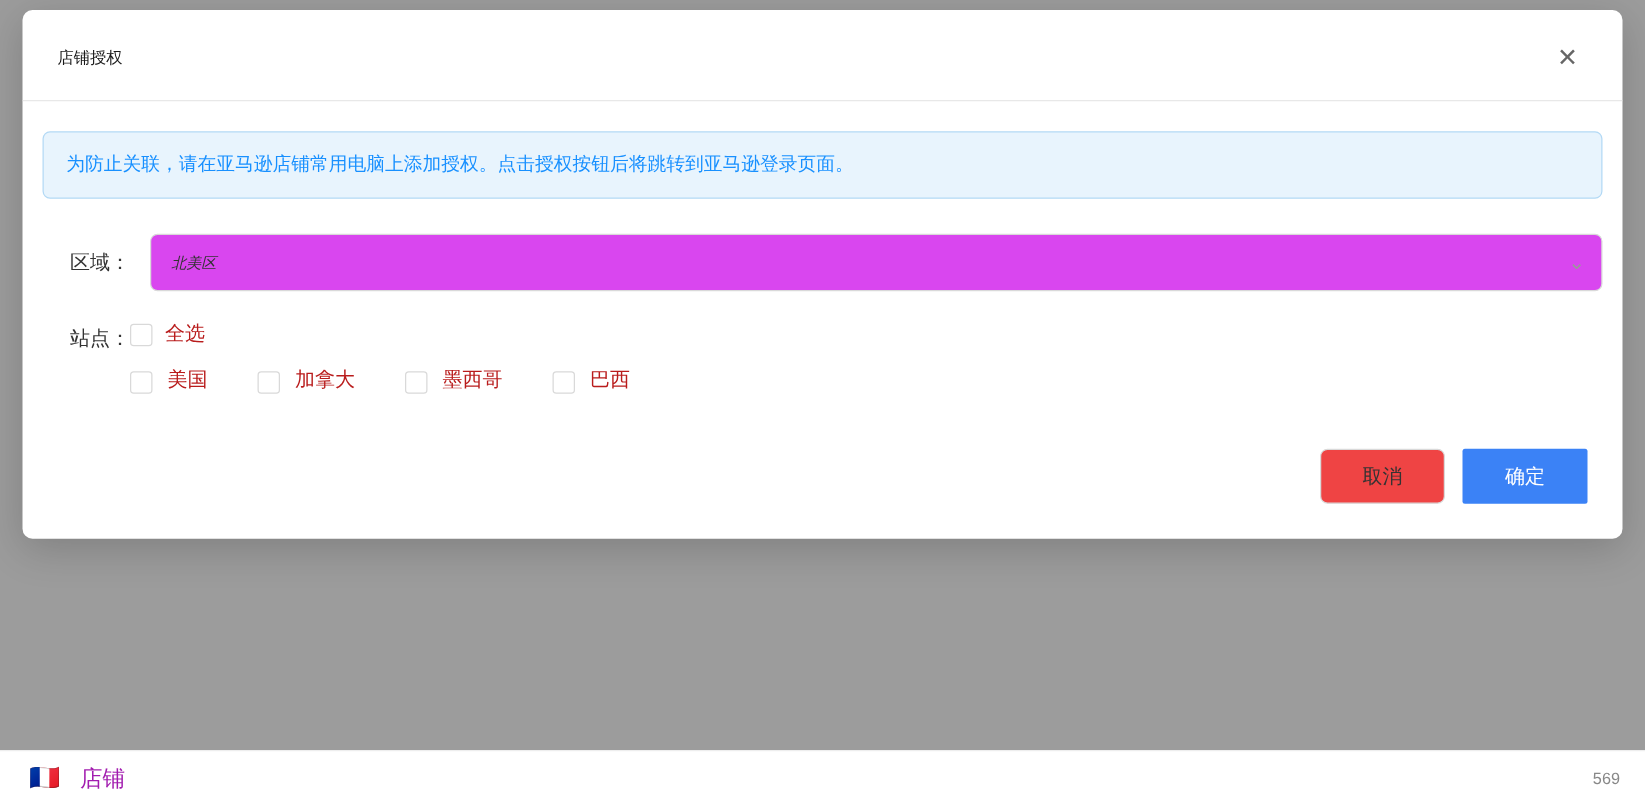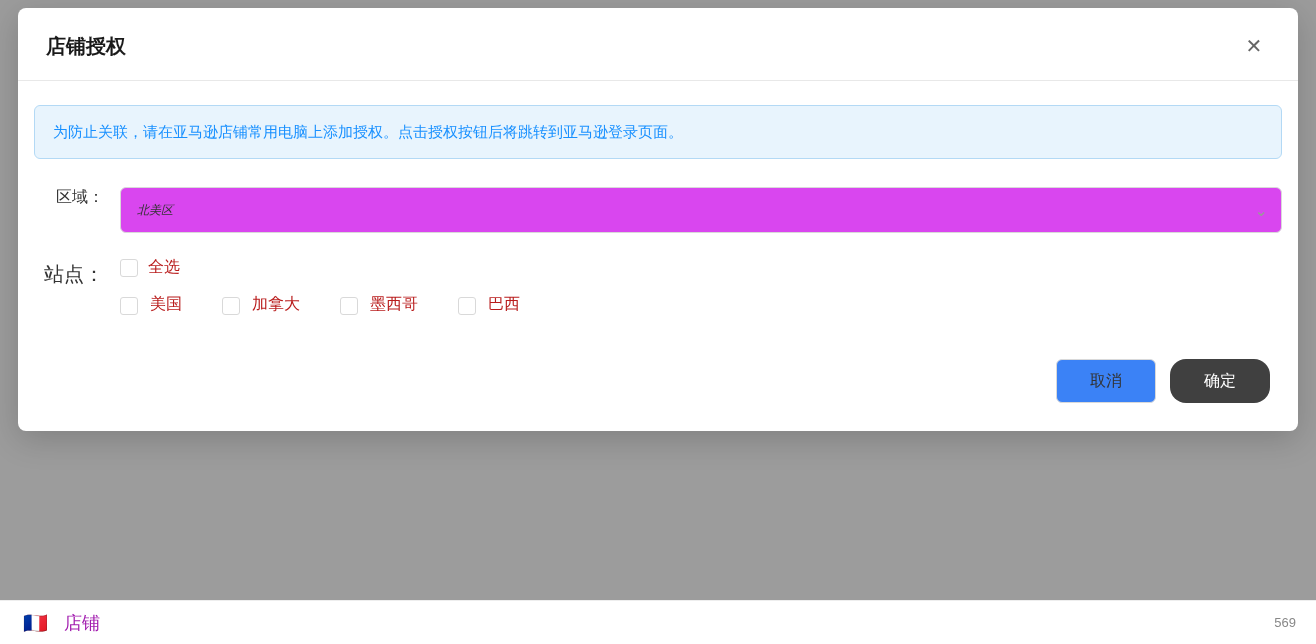--- a/index.html
+++ b/index.html
@@ -43,22 +43,22 @@
 
     .dialog-header {
       display: flex;
       align-items: center;
       justify-content: space-between;
       padding: 22px 28px 18px 28px;
       border-bottom: 1px solid #e8e8e8;
     }
 
     .dialog-title {
-      font-size: 20px;
-      font-weight: 700;
+      font-size: 13px;
+      font-weight: 400;
       color: #1a1a1a;
     }
 
     .close-btn {
       width: 32px;
       height: 32px;
       display: flex;
       align-items: center;
       justify-content: center;
       cursor: pointer;
@@ -82,21 +82,21 @@
     }
 
     .notice-text {
       color: #1890ff;
       font-size: 15px;
       line-height: 1.6;
     }
 
     .form-row {
       display: flex;
-      align-items: flex-start;
+      align-items: center;
       margin-bottom: 24px;
     }
 
     .form-label {
       font-size: 16px;
       color: #333;
       width: 70px;
       flex-shrink: 0;
       text-align: right;
       margin-right: 16px;
@@ -132,26 +132,25 @@
       color: #999;
       font-size: 16px;
     }
 
     .sites-row {
       display: flex;
       align-items: flex-start;
     }
 
     .sites-label {
-      font-size: 20px;
+      font-size: 16px;
       color: #333;
       width: 70px;
       flex-shrink: 0;
       text-align: right;
-      margin-right: 16px;
       padding-top: 4px;
     }
 
     .sites-content {
       flex: 1;
       display: flex;
       flex-direction: column;
       gap: 16px;
     }
 
@@ -199,33 +198,33 @@
       padding: 20px 28px 28px 28px;
       gap: 14px;
     }
 
     .btn-cancel {
       height: 44px;
       min-width: 100px;
       padding: 0 28px;
       border: 1px solid #d9d9d9;
       border-radius: 6px;
-      background: #3b82f6;
+      background: #ef4444;
       font-size: 16px;
       color: #333;
       cursor: pointer;
     }
 
     .btn-confirm {
       height: 44px;
       min-width: 100px;
       padding: 0 28px;
       border: none;
-      border-radius: 16px;
-      background: #404040;
+      border-radius: 2px;
+      background: #3b82f6;
       font-size: 16px;
       color: #fff;
       cursor: pointer;
       font-weight: 500;
     }
 
     .bottom-bar {
       position: absolute;
       bottom: 0;
       left: 0;

